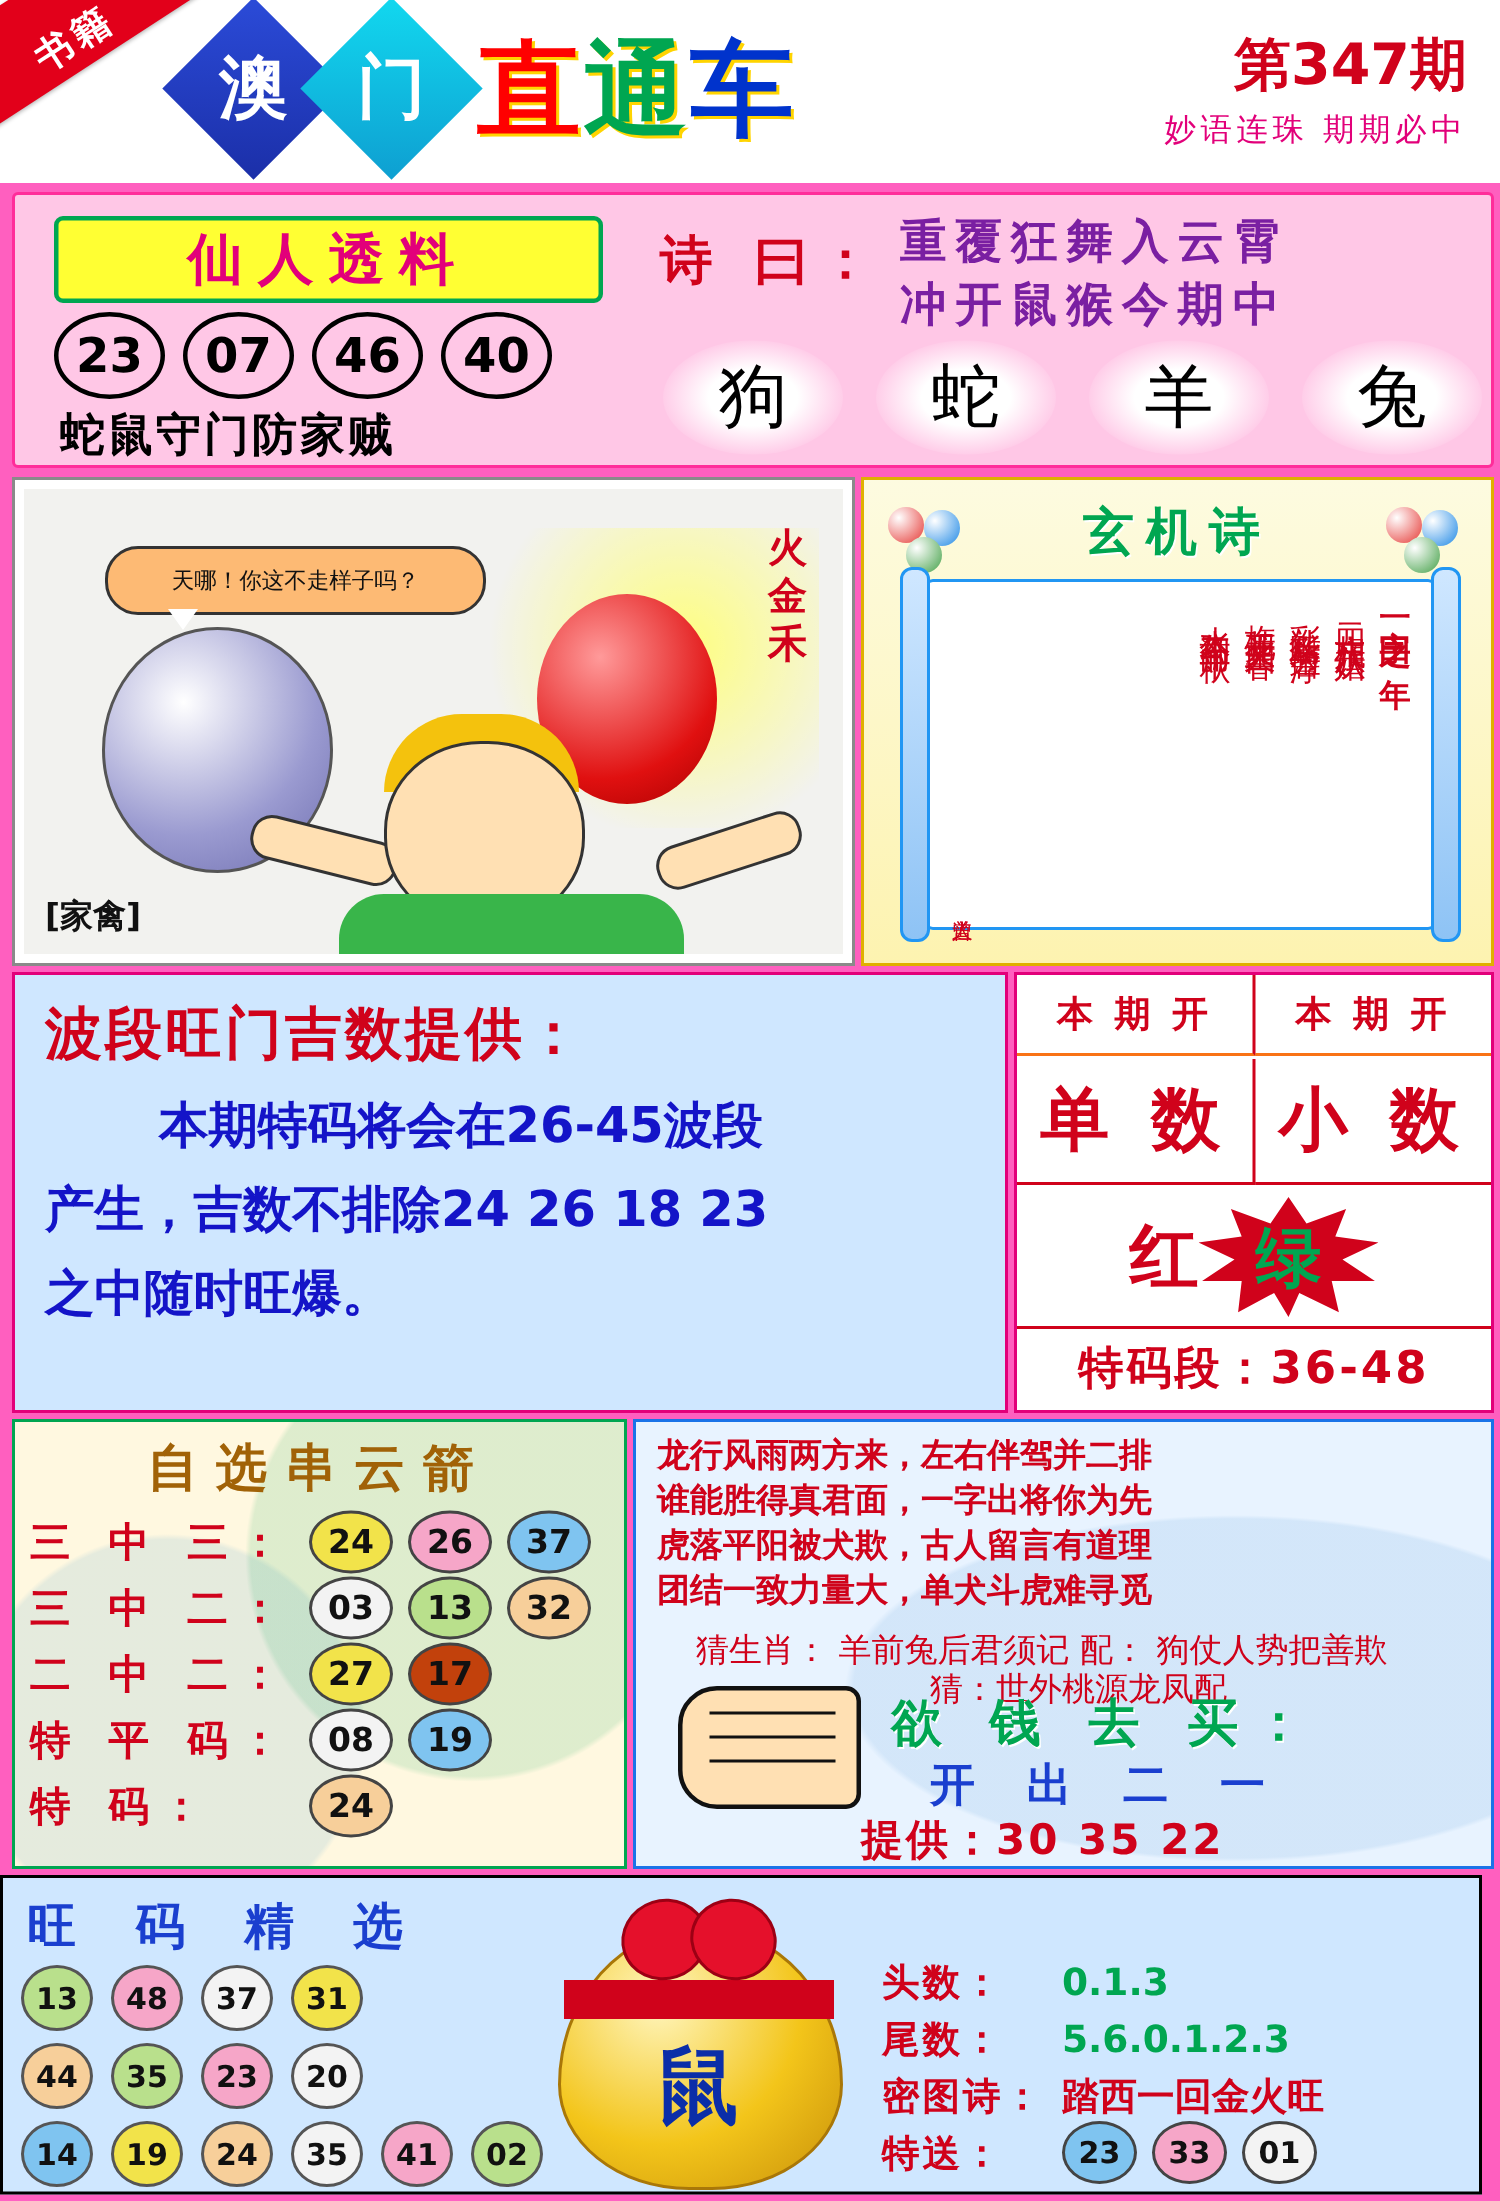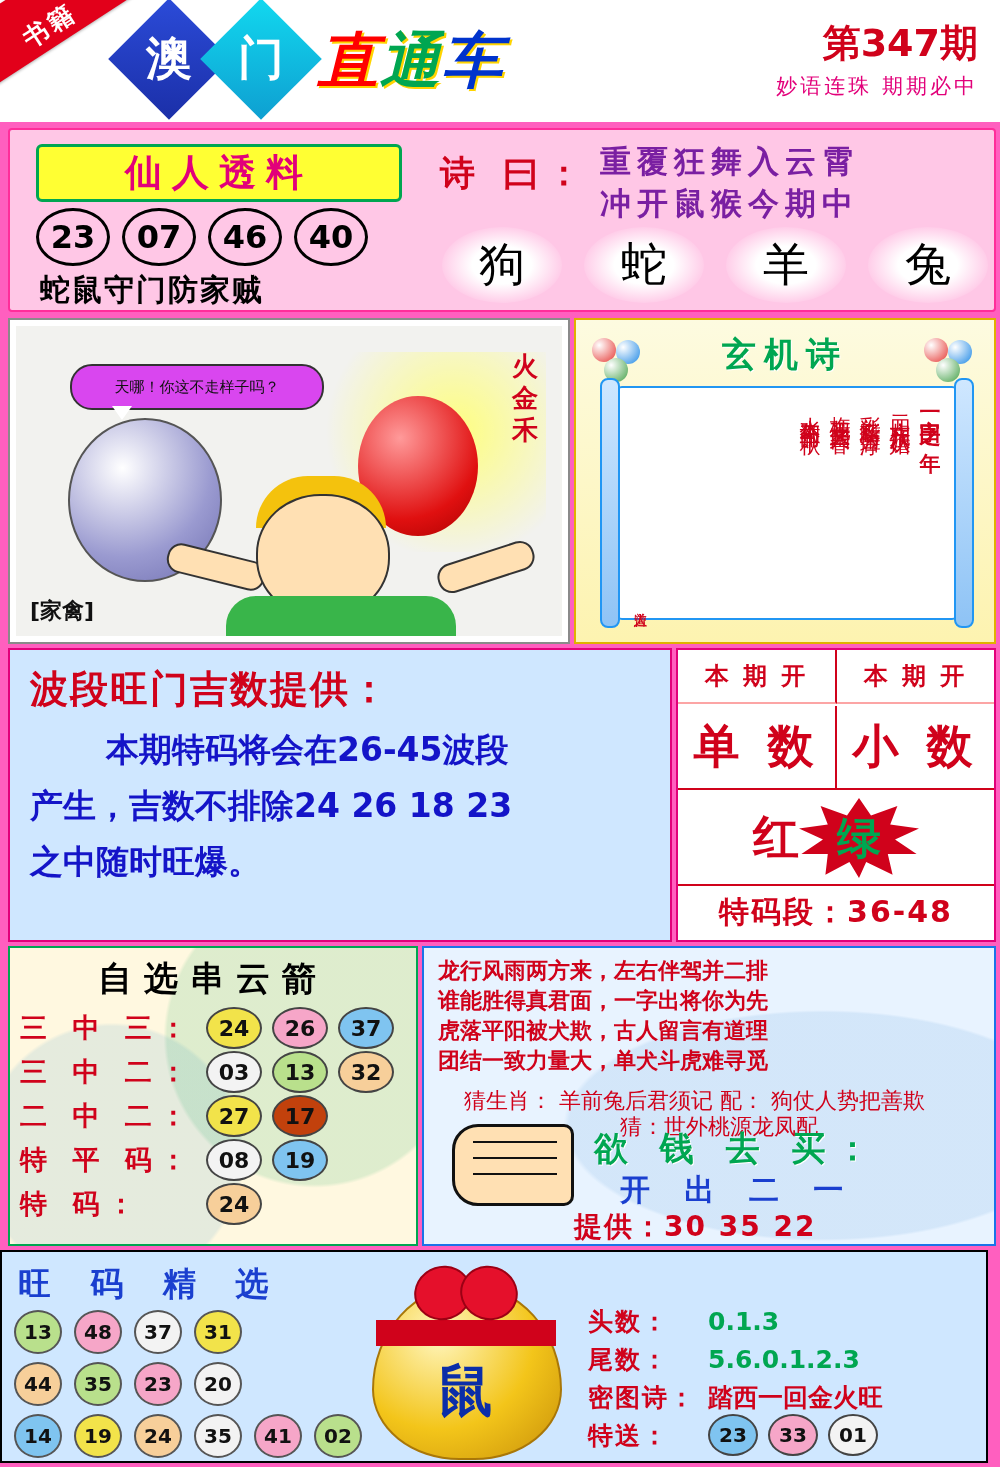--- a/index.html
+++ b/index.html
@@ -16,22 +16,22 @@
   .corner-ribbon{position:absolute;left:-52px;top:-18px;width:190px;height:62px;background:#e2001a;
      transform:rotate(-33deg);color:#fff;font-weight:bold;font-size:25px;
      display:flex;align-items:flex-end;justify-content:center;padding-bottom:4px;letter-spacing:4px;
      box-shadow:0 1px 3px rgba(0,0,0,.3);}
   .diamond{position:absolute;width:86px;height:86px;top:16px;transform:rotate(45deg);
      display:flex;align-items:center;justify-content:center;}
   .diamond span{transform:rotate(-45deg);font-size:46px;font-weight:bold;color:#fff;
      font-family:"DejaVu Sans","Liberation Sans",sans-serif;}
   .d1{left:126px;background:linear-gradient(135deg,#2b4bd8,#1b2fa8);}
   .d2{left:218px;background:linear-gradient(135deg,#12d8ef,#0e9fd1);}
-  .bigtitle{position:absolute;left:318px;top:10px;font-size:60px;font-weight:bold;letter-spacing:2px;
-     line-height:100px;white-space:nowrap;font-style:italic;}
+  .bigtitle{position:absolute;left:318px;top:10px;font-size:69px;font-weight:bold;letter-spacing:2px;
+     line-height:100px;white-space:nowrap;}
   .bigtitle .c1{color:#ff0000;}
   .bigtitle .c2{color:#00a651;}
   .bigtitle .c3{color:#0033cc;}
   .bigtitle span{text-shadow:2px 2px 0 #ffd400, -1px -1px 0 #fff;}
   .issue{position:absolute;right:22px;top:18px;font-size:38px;font-weight:bold;color:#d0021b;}
   .slogan{position:absolute;right:22px;top:72px;font-size:21px;color:#e2007a;letter-spacing:3px;}
 
   
   .band{position:absolute;left:8px;top:128px;width:984px;height:180px;background:#ffc7e6;
         border:2px solid #ff2d9a;border-radius:4px;}
@@ -47,21 +47,21 @@
         line-height:42px;letter-spacing:6px;}
   .zodiacs{position:absolute;left:432px;top:96px;width:546px;height:78px;display:flex;
         justify-content:space-between;align-items:center;}
   .zod{width:120px;height:76px;display:flex;align-items:center;justify-content:center;
         border-radius:50%;background:radial-gradient(ellipse at center,#fff 35%,#ffc7e6 75%);
         font-size:46px;}
 
   
   .comic{position:absolute;left:8px;top:318px;width:558px;height:322px;background:#fff;border:2px solid #8a8a8a;}
   .comic-inner{position:absolute;inset:6px;background:#f2f2ef;overflow:hidden;}
-  .bubble{position:absolute;left:54px;top:38px;width:250px;height:42px;background:#d946ef;border:2px solid #333;
+  .bubble{position:absolute;left:54px;top:38px;width:250px;height:42px;background:#fdba74;border:2px solid #333;
         border-radius:22px;display:flex;align-items:center;justify-content:center;font-size:15px;color:#111;}
   .bubble:after{content:"";position:absolute;left:40px;bottom:-12px;width:0;height:0;
         border-left:10px solid transparent;border-right:10px solid transparent;border-top:14px solid #fff;}
   .ball-purple{position:absolute;left:52px;top:92px;width:150px;height:160px;border-radius:50%;
         background:radial-gradient(circle at 35% 30%,#fff,#9a9ad0 60%,#6f6fb0);border:2px solid #555;}
   .ball-red{position:absolute;left:342px;top:70px;width:120px;height:140px;border-radius:50%;
         background:radial-gradient(circle at 35% 30%,#ff9a9a,#e01010 65%,#a80000);}
   .sunburst{position:absolute;left:300px;top:26px;width:230px;height:200px;
         background:radial-gradient(circle at 60% 40%,rgba(255,255,120,.95) 0%,rgba(255,255,120,.35) 45%,rgba(255,255,120,0) 70%);}
   .kid-head{position:absolute;left:240px;top:168px;width:130px;height:120px;border-radius:48%;
@@ -102,42 +102,42 @@
   .bodu h2{margin:0;position:absolute;left:20px;top:14px;font-size:38px;color:#d0021b;font-weight:bold;letter-spacing:2px;}
   .bodu p{position:absolute;left:20px;right:16px;top:72px;margin:0;font-size:33px;line-height:56px;
       color:#1414c8;font-weight:bold;}
   .bodu p .ind{display:inline-block;width:76px;}
 
   
   .rp{position:absolute;left:676px;top:648px;width:316px;height:290px;background:#fff;border:2px solid #e2007a;}
   .rp-row{position:absolute;left:0;right:0;display:flex;}
   .rp-h{top:0;height:54px;}
   .rp-h div{flex:1;display:flex;align-items:center;justify-content:center;font-size:24px;color:#d0021b;
-      font-weight:bold;letter-spacing:3px;border-bottom:2px solid #fca5a5;}
+      font-weight:bold;letter-spacing:3px;border-bottom:2px solid #f97316;}
   .rp-h div:first-child{border-right:2px solid #d0021b;}
   .rp-b{top:56px;height:84px;}
   .rp-b div{flex:1;display:flex;align-items:center;justify-content:center;font-size:46px;color:#d0021b;
       font-weight:bold;letter-spacing:6px;border-bottom:2px solid #d0021b;}
   .rp-b div:first-child{border-right:2px solid #d0021b;}
   .rp-c{position:absolute;left:0;right:0;top:142px;height:92px;display:flex;align-items:center;justify-content:center;
       border-bottom:2px solid #d0021b;}
   .rp-c .hong{font-size:46px;font-weight:bold;color:#d0021b;}
   .starburst{position:relative;width:120px;height:80px;display:flex;align-items:center;justify-content:center;}
   .starburst:before{content:"";position:absolute;inset:0;background:#d0021b;
       clip-path:polygon(50% 0%,60% 22%,82% 10%,76% 33%,100% 38%,80% 52%,98% 70%,74% 70%,78% 96%,56% 80%,50% 100%,42% 80%,22% 96%,24% 70%,2% 70%,20% 52%,0% 38%,24% 33%,18% 10%,40% 22%);}
   .starburst span{position:relative;font-size:44px;font-weight:bold;color:#00a651;}
   .rp-f{position:absolute;left:0;right:0;top:236px;height:52px;display:flex;align-items:center;justify-content:center;
       font-size:30px;font-weight:bold;color:#d0021b;letter-spacing:2px;}
 
   
   .zixuan{position:absolute;left:8px;top:946px;width:406px;height:296px;background:#fff8e0;border:2px solid #00a651;}
   .zixuan .drag{position:absolute;inset:0;background:
      radial-gradient(circle at 75% 30%,rgba(0,160,80,.13) 0 40%,rgba(0,0,0,0) 41%),
      radial-gradient(circle at 25% 70%,rgba(0,120,200,.10) 0 35%,rgba(0,0,0,0) 36%);}
-  .zx-title{position:absolute;left:0;right:0;top:8px;text-align:center;font-size:34px;font-weight:bold;color:#000000;letter-spacing:12px;}
+  .zx-title{position:absolute;left:0;right:0;top:8px;text-align:center;font-size:34px;font-weight:bold;color:#a16207;letter-spacing:12px;}
   .zx-rows{position:absolute;left:10px;top:58px;right:10px;}
   .zx-row{display:flex;align-items:center;height:44px;}
   .zx-lab{width:186px;font-size:27px;font-weight:bold;color:#d0021b;letter-spacing:8px;white-space:nowrap;}
   .zb{width:52px;height:38px;border-radius:50%;border:2px solid #444;margin-right:10px;
       display:flex;align-items:center;justify-content:center;font-size:22px;font-weight:bold;color:#111;}
 
   
   .poembox{position:absolute;left:422px;top:946px;width:570px;height:296px;background:#e8f3ff;border:2px solid #1a73e8;}
   .poembox .bg{position:absolute;inset:0;background:
       radial-gradient(ellipse at 70% 60%,rgba(30,120,200,.10) 0 45%,rgba(0,0,0,0) 46%);}

